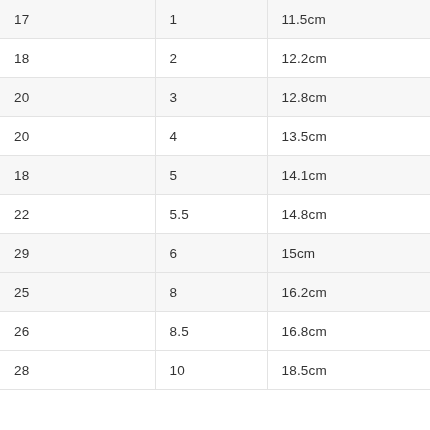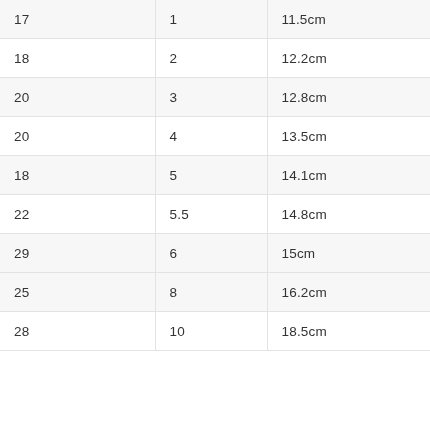--- a/index.html
+++ b/index.html
@@ -92,18 +92,23 @@
       <td>29</td>
       <td>6</td>
       <td class="last">15cm</td>
     </tr>
     <tr class="odd">
       <td>25</td>
       <td>8</td>
       <td class="last">16.2cm</td>
     </tr>
     <tr class="even">
+      <td>26</td>
+      <td>8.5</td>
+      <td class="last">16.8cm</td>
+    </tr>
+    <tr class="even">
       <td>28</td>
       <td>10</td>
       <td class="last">18.5cm</td>
     </tr>
   </tbody>
 </table>
 
 </body></html>

